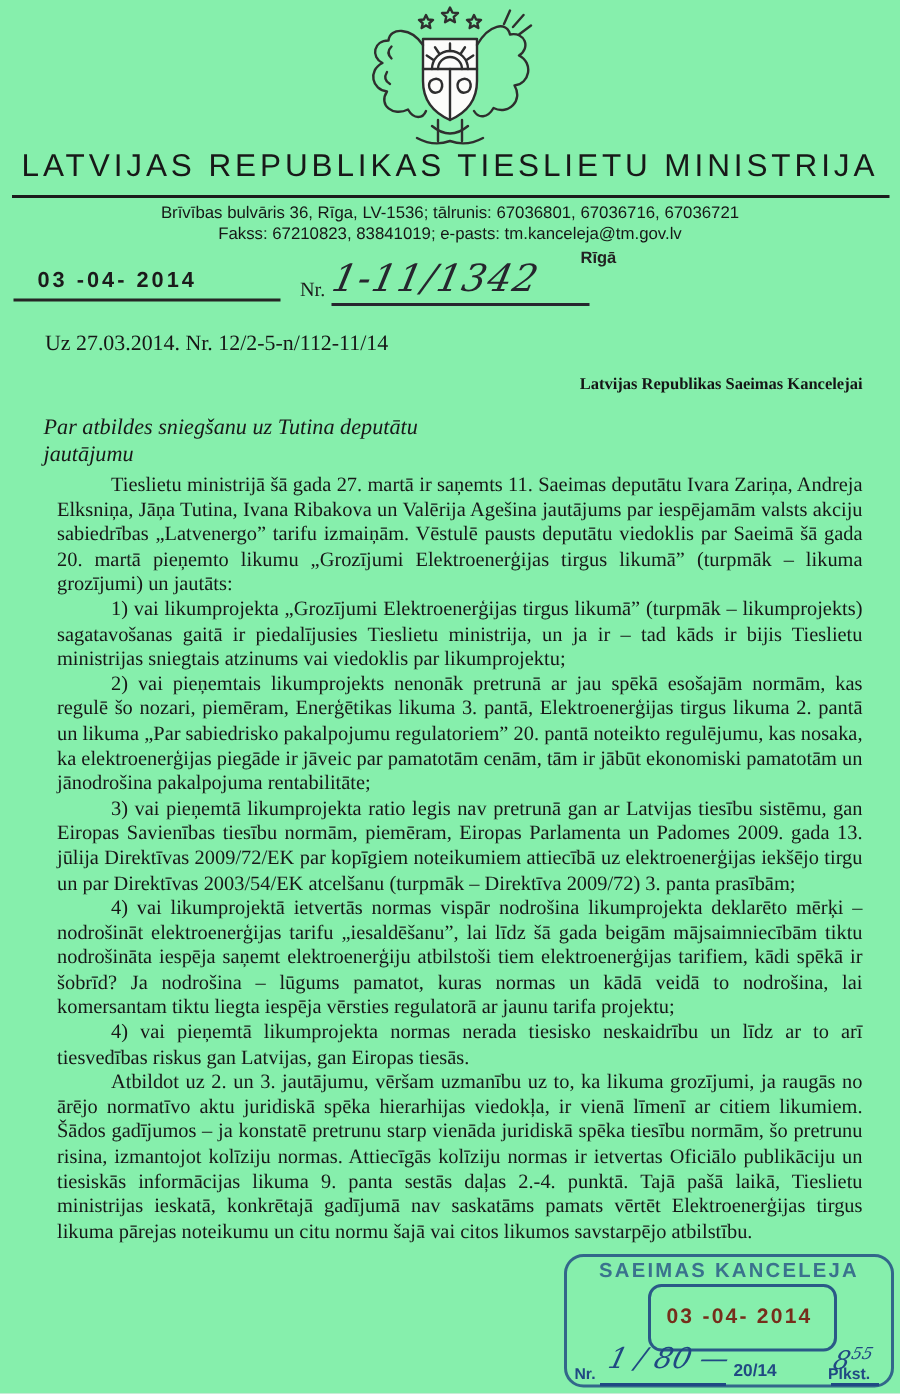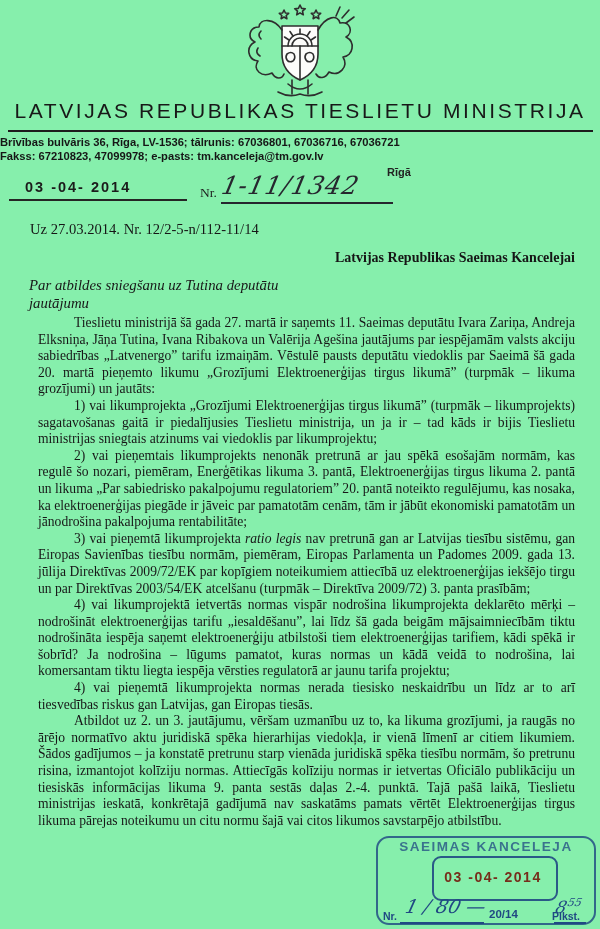--- a/index.html
+++ b/index.html
@@ -10,50 +10,50 @@
   }
   
   .emblem { position:absolute; left:50%; top:4px; transform:translateX(-50%); }
   .ministry-title {
     position:absolute; top:99px; left:0; width:100%; text-align:center;
     font-family:"Liberation Sans", sans-serif; font-size:21px; letter-spacing:2.6px;
     color:#181818; white-space:nowrap;
   }
   .header-rule { position:absolute; top:130px; left:8px; width:585px; height:2.4px; background:#1c1c1c; }
   .addr {
-    position:absolute; left:0; width:100%; 
-    font-family:"Liberation Sans", sans-serif; font-weight:bold; font-size:11.2px; color:#161616;
+    position:absolute; left:0; width:100%; text-align:center;
+    font-family:"Liberation Sans", sans-serif; font-weight:normal; font-size:11.2px; color:#161616;
   }
   .addr1 { top:136px; }
   .addr2 { top:150px; }
   
   .city { position:absolute; left:387px; top:166px; font-family:"Liberation Sans", sans-serif; font-weight:bold; font-size:11px; color:#222; }
   .stamped-date-top {
     position:absolute; left:25px; top:179px;
     font-family:"Liberation Sans", sans-serif; font-weight:bold; font-size:14.5px;
     letter-spacing:2px; color:#1b1b1b; white-space:nowrap;
   }
   .date-underline { position:absolute; left:9px; top:199px; width:178px; height:2px; background:#252525; }
   .nr-label-top { position:absolute; left:200px; top:185px; font-size:13.5px; color:#1d1d1d; }
   .hand { font-family:"DejaVu Serif", serif; font-style:italic; }
   .hand-number {
     position:absolute; left:222px; top:171px; font-size:25px; letter-spacing:1px;
     color:#26262e; transform:skewX(-12deg); white-space:nowrap;
   }
   .hand-underline { position:absolute; left:221px; top:202px; width:172px; height:2px; background:#26262e; }
   .reference { position:absolute; left:30px; top:221px; font-size:14.6px; color:#161616; }
-  .addressee { position:absolute; right:25px; top:250px; font-weight:bold; font-size:14px; color:#151515;text-align:right; }
+  .addressee { position:absolute; right:25px; top:250px; font-weight:bold; font-size:11px; color:#151515;text-align:right; }
   .subject { position:absolute; left:29px; top:277px; width:310px; font-style:italic; font-size:14.8px; line-height:17.5px; color:#181818; }
   
   .body-text {
     position:absolute; left:38px; top:315px; width:537px;
     font-size:13.6px; line-height:16.6px; text-align:justify; color:#171717;
   }
   .body-text p { margin:0; text-indent:36px; }
-  .it { font-style:italic; }
+  .it { }
   
   .stamp { position:absolute; left:376px; top:836px; width:220px; height:89px; mix-blend-mode:multiply; }
   .stamp-outer { position:absolute; left:0; top:0; right:0; bottom:0; border:2.4px solid #3c4ec2; border-radius:13px; opacity:.82; }
   .stamp-title {
     position:absolute; top:3px; left:0; width:100%; text-align:center;
     font-family:"Liberation Sans", sans-serif; font-weight:bold; font-size:13.5px;
     letter-spacing:1.5px; color:#3c4ec2; opacity:.75; white-space:nowrap;
   }
   .stamp-inner { position:absolute; left:56px; top:20px; width:122px; height:41px; border:2.4px solid #3c4ec2; border-radius:9px; opacity:.9; }
   .stamp-date {
@@ -99,21 +99,21 @@
     <path d="M100 12 L104 3 M106 14 L113 6 M110 19 L118 13"></path>
 
     <path d="M52 80 Q64 90 76 80"></path>
     <path d="M56 76 V90 M72 76 V90"></path>
     <path d="M42 88 Q53 94 64 90 Q75 94 86 88"></path>
   </svg>
 
   <div class="ministry-title">LATVIJAS REPUBLIKAS TIESLIETU MINISTRIJA</div>
   <div class="header-rule"></div>
   <div class="addr addr1">Brīvības bulvāris 36, Rīga, LV-1536; tālrunis: 67036801, 67036716, 67036721</div>
-  <div class="addr addr2">Fakss: 67210823, 47099978; e-pasts: tm.kanceleja@tm.gov.lv</div>
+  <div class="addr addr2">Fakss: 67210823, 83841019; e-pasts: tm.kanceleja@tm.gov.lv</div>
 
   <div class="city">Rīgā</div>
   <div class="stamped-date-top">03 -04- 2014</div>
   <div class="date-underline"></div>
   <div class="nr-label-top">Nr.</div>
   <div class="hand hand-number">1-11/1342</div>
   <div class="hand-underline"></div>
   <div class="reference">Uz 27.03.2014. Nr. 12/2-5-n/112-11/14</div>
 
   <div class="addressee">Latvijas Republikas Saeimas Kancelejai</div>

